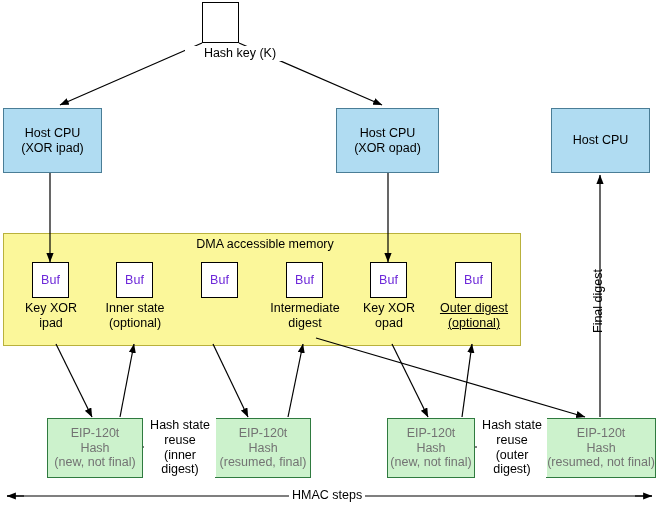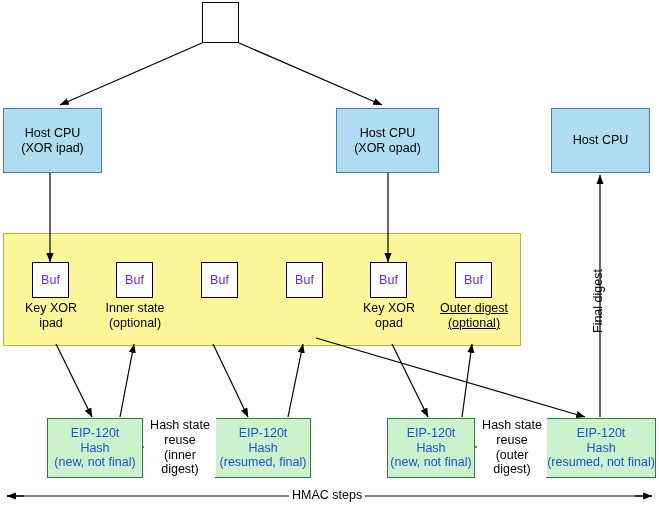--- a/index.html
+++ b/index.html
@@ -29,21 +29,21 @@
     border:1.5px solid #000000;
   }
   .buf-box{
     background:#ffffff;
     border:1.5px solid #000000;
     font-size:12.5px;color:#6d28d9;
   }
   .green-box{
     background:#ccf2cc;
     border:1.5px solid #2f7a3f;
-    font-size:12.5px;color:#1d4ed8;text-align:center;
+    font-size:12.5px;color:#737373;text-align:center;
   }
   .dma-region{
     position:absolute;
     background:#fbf79a;
     border:1.5px solid #b9b13c;
     box-sizing:border-box;
   }
   .lbl{
     position:absolute;
     font-size:12.5px;
@@ -67,20 +67,21 @@
     padding:0 3px;
     white-space:nowrap;
   }
 </style>
 </head>
 <body>
 
 <div id="root">
 
   <div class="dma-region" style="left:3px;top:233px;width:518px;height:113px;"></div>
+  <div class="lbl" style="left:180px;top:237px;width:170px;">DMA accessible memory</div>
 
   <svg class="edges" viewBox="0 0 659 507">
     <defs>
       <marker id="ah" markerWidth="9" markerHeight="9" refX="7.4" refY="3" orient="auto" markerUnits="strokeWidth">
         <path d="M0,0 L7.6,3 L0,6 z" fill="#000"></path>
       </marker>
     </defs>
     <g stroke="#000" stroke-width="1.2" fill="none" marker-end="url(#ah)">
 
       <path d="M202,43 L60,105"></path>
@@ -113,38 +114,41 @@
 
       <path d="M635,496 L652,496"></path>
       <path d="M24,496 L7,496"></path>
     </g>
     <g stroke="#000" stroke-width="1.2" fill="none">
       <path d="M7,496 L652,496"></path>
     </g>
   </svg>
 
   <div class="box white-box" style="left:202px;top:2px;width:37px;height:41px;"></div>
+  <div class="lbl lbl-white-bg" style="left:185px;top:46px;width:110px;">Hash key (K)</div>
 
   <div class="box blue-box" style="left:3px;top:108px;width:99px;height:65px;">Host  CPU
 (XOR ipad)</div>
   <div class="box blue-box" style="left:336px;top:108px;width:103px;height:65px;">Host  CPU
 (XOR opad)</div>
   <div class="box blue-box" style="left:551px;top:108px;width:99px;height:65px;">Host CPU</div>
 
   <div class="box buf-box" style="left:32px;top:262px;width:37px;height:36px;">Buf</div>
   <div class="lbl" style="left:10px;top:301px;width:82px;">Key XOR
 ipad</div>
 
   <div class="box buf-box" style="left:116px;top:262px;width:37px;height:36px;">Buf</div>
   <div class="lbl" style="left:92px;top:301px;width:86px;">Inner state
 (optional)</div>
 
   <div class="box buf-box" style="left:201px;top:262px;width:37px;height:36px;">Buf</div>
 
   <div class="box buf-box" style="left:286px;top:262px;width:37px;height:36px;">Buf</div>
+  <div class="lbl" style="left:261px;top:301px;width:88px;">Intermediate
+digest</div>
 
   <div class="box buf-box" style="left:370px;top:262px;width:37px;height:36px;">Buf</div>
   <div class="lbl" style="left:348px;top:301px;width:82px;">Key XOR
 opad</div>
 
   <div class="box buf-box" style="left:455px;top:262px;width:37px;height:36px;">Buf</div>
   <div class="lbl" style="left:430px;top:301px;width:88px;text-decoration:underline;">Outer digest
 (optional)</div>
 
   <div class="box green-box" style="left:47px;top:418px;width:96px;height:60px;">EIP-120t

